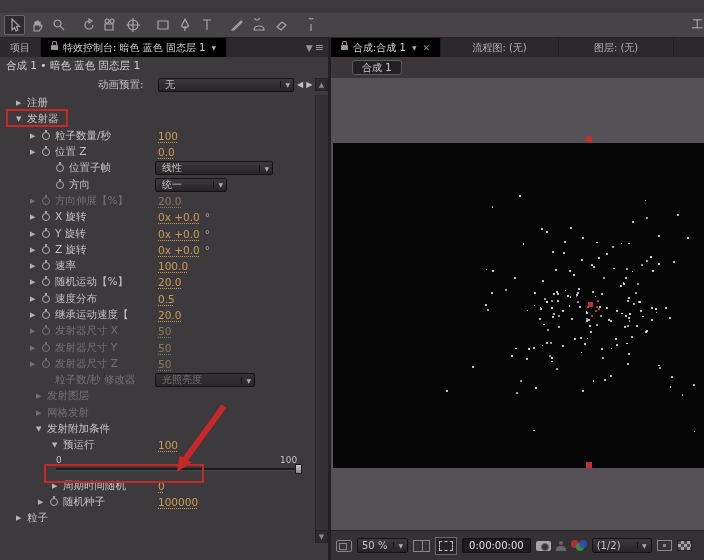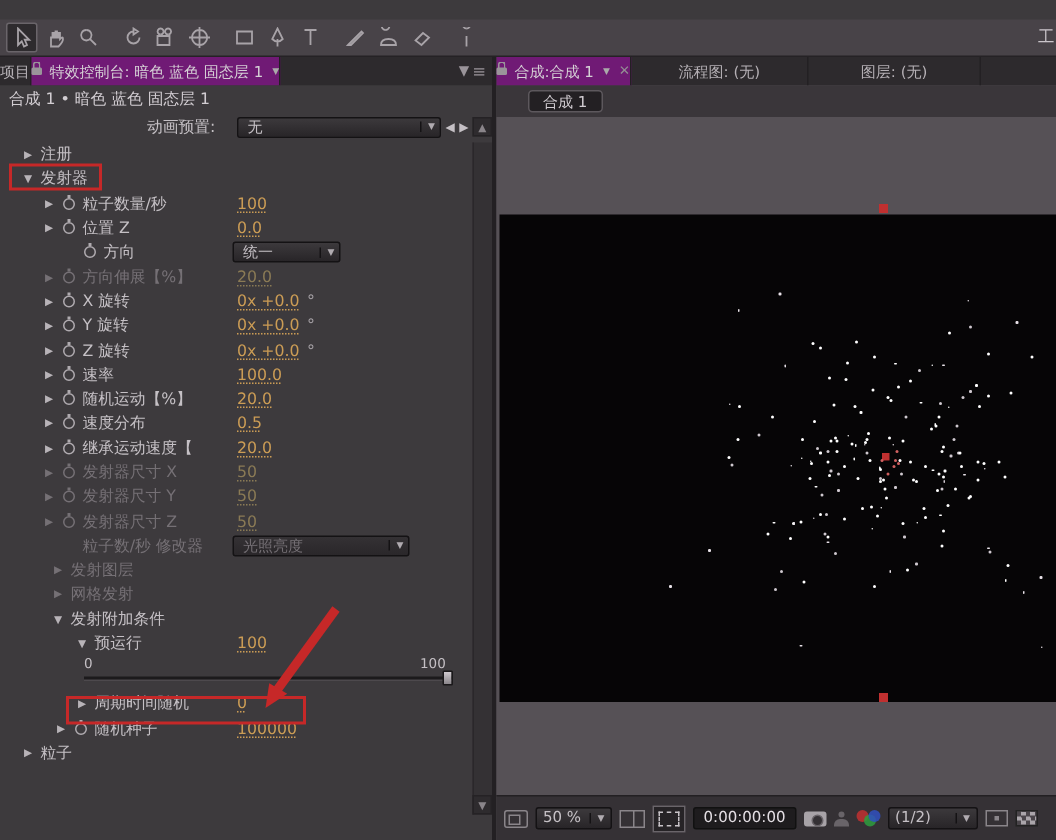--- a/index.html
+++ b/index.html
@@ -17,22 +17,22 @@
   .tool svg{display:block;}
   .tool.active{background:#2e2b2e;border:1px solid #6a656a;border-radius:2px;}
   .tsep{width:8px;height:20px;}
   .toolbar .ws{position:absolute;right:1px;top:4px;font-size:11px;color:#cac5ca;}
   
   .left-panel{position:absolute;left:0;top:38px;width:330px;height:522px;background:#3d3a3d;}
   .divider{position:absolute;left:328px;top:38px;width:4px;height:522px;background:#232023;}
   .right-panel{position:absolute;left:331px;top:38px;width:373px;height:522px;background:#565156;}
   
   .tabstrip{position:absolute;left:0;top:0;width:100%;height:19px;background:#2d2a2d;display:flex;align-items:stretch;font-size:10px;}
-  .tab{display:flex;align-items:center;padding:0 0;color:#b5b0b5;border-right:1px solid #232023;}
-  .tab.active{background:#701a75;color:#d5d0d5;text-align:right;}
+  .tab{display:flex;align-items:center;padding:0 10px;color:#b5b0b5;border-right:1px solid #232023;}
+  .tab.active{background:#000000;color:#d5d0d5;text-align:right;}
   .tab .dd-arrow{font-size:6px;margin-left:6px;color:#aaa;}
   .tab .close-x{margin-left:6px;color:#948f94;font-size:9px;}
   .lock{position:relative;width:7px;height:5px;background:#9a949a;border-radius:1px;margin-right:5px;flex:none;}
   .lock::before{content:'';position:absolute;left:1px;top:-4px;width:3px;height:4px;border:1px solid #9a949a;border-bottom:none;border-radius:2px 2px 0 0;}
   .panelmenu{margin-left:auto;display:flex;align-items:center;padding:0 6px;color:#9a949a;font-size:9px;gap:2px;}
   
   .breadcrumb{position:absolute;left:0;top:19px;width:330px;height:17px;display:flex;align-items:center;
               padding-left:6px;font-size:10.5px;color:#d2cdd2;background:#3d3a3d;}
   .presetrow{position:absolute;left:0;top:36px;width:330px;height:21px;display:flex;align-items:center;font-size:10.5px;}
   .presetrow .plab{position:absolute;left:98px;color:#c5c0c5;}
@@ -252,20 +252,32 @@
           <span class="clock"></span>
           <span class="plabel">位置 Z</span>
           <span class="pval">
             <span class="num">0.0</span>
           </span>
         </div>
         <div class="prow">
           <span class="ind" style="width: 44px;"></span>
           <span style="width: 11px; flex: 0 0 auto;"></span>
           <span class="clock"></span>
+          <span class="plabel">位置子帧</span>
+          <span class="pval" style="left: 155px;">
+            <span class="dd" style="width: 118px;">
+              <span>线性</span>
+              <span class="arr">▼</span>
+            </span>
+          </span>
+        </div>
+        <div class="prow">
+          <span class="ind" style="width: 44px;"></span>
+          <span style="width: 11px; flex: 0 0 auto;"></span>
+          <span class="clock"></span>
           <span class="plabel">方向</span>
           <span class="pval" style="left: 155px;">
             <span class="dd" style="width: 72px;">
               <span>统一</span>
               <span class="arr">▼</span>
             </span>
           </span>
         </div>
         <div class="prow dis">
           <span class="ind" style="width: 30px;"></span>
@@ -367,21 +379,21 @@
           <span class="plabel">发射器尺寸 Z</span>
           <span class="pval">
             <span class="num">50</span>
           </span>
         </div>
         <div class="prow dis">
           <span class="ind" style="width: 44px;"></span>
           <span style="width: 11px; flex: 0 0 auto;"></span>
           <span class="plabel">粒子数/秒 修改器</span>
           <span class="pval" style="left: 155px;">
-            <span class="dd" style="width: 118px;">
+            <span class="dd" style="width: 100px;">
               <span>光照亮度</span>
               <span class="arr">▼</span>
             </span>
           </span>
         </div>
         <div class="prow dis">
           <span class="ind" style="width: 36px;"></span>
           <span class="twirl">▶</span>
           <span class="plabel">发射图层</span>
           <span class="pval"></span>

